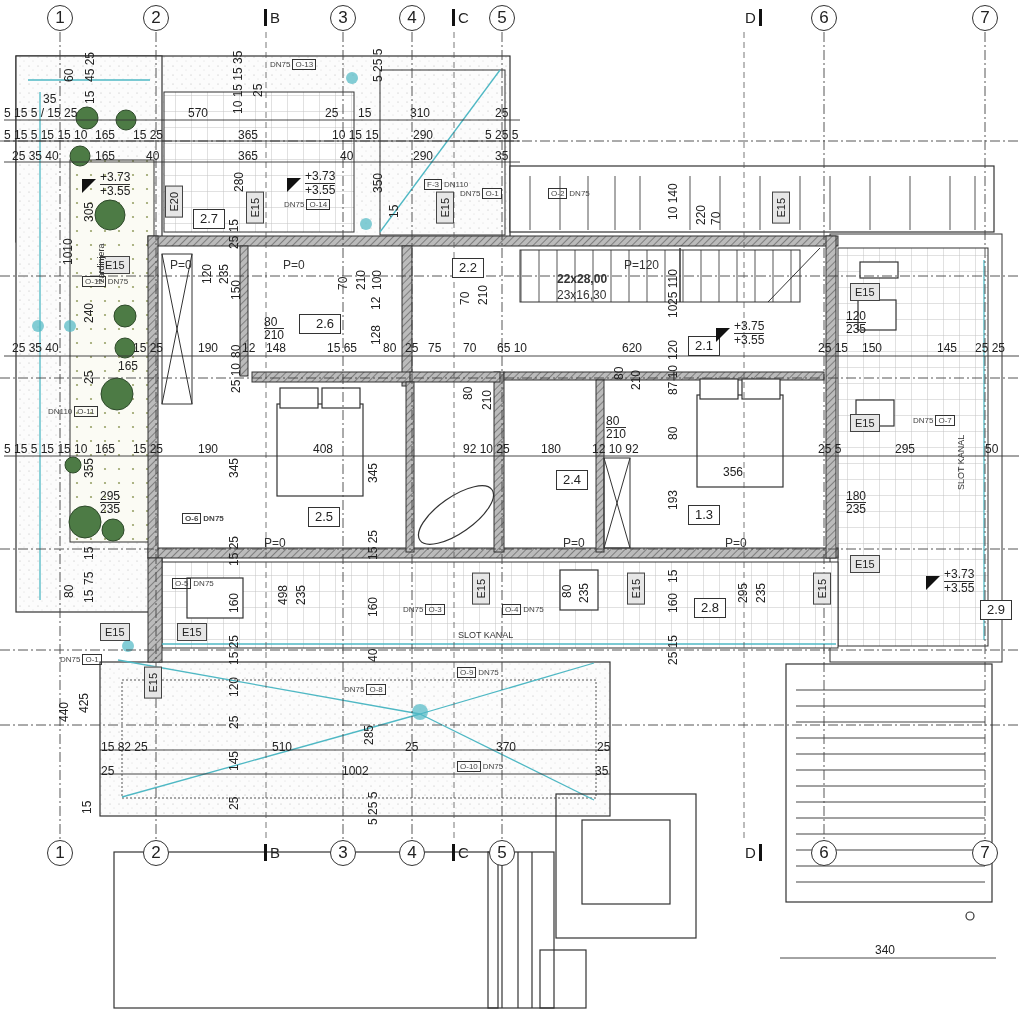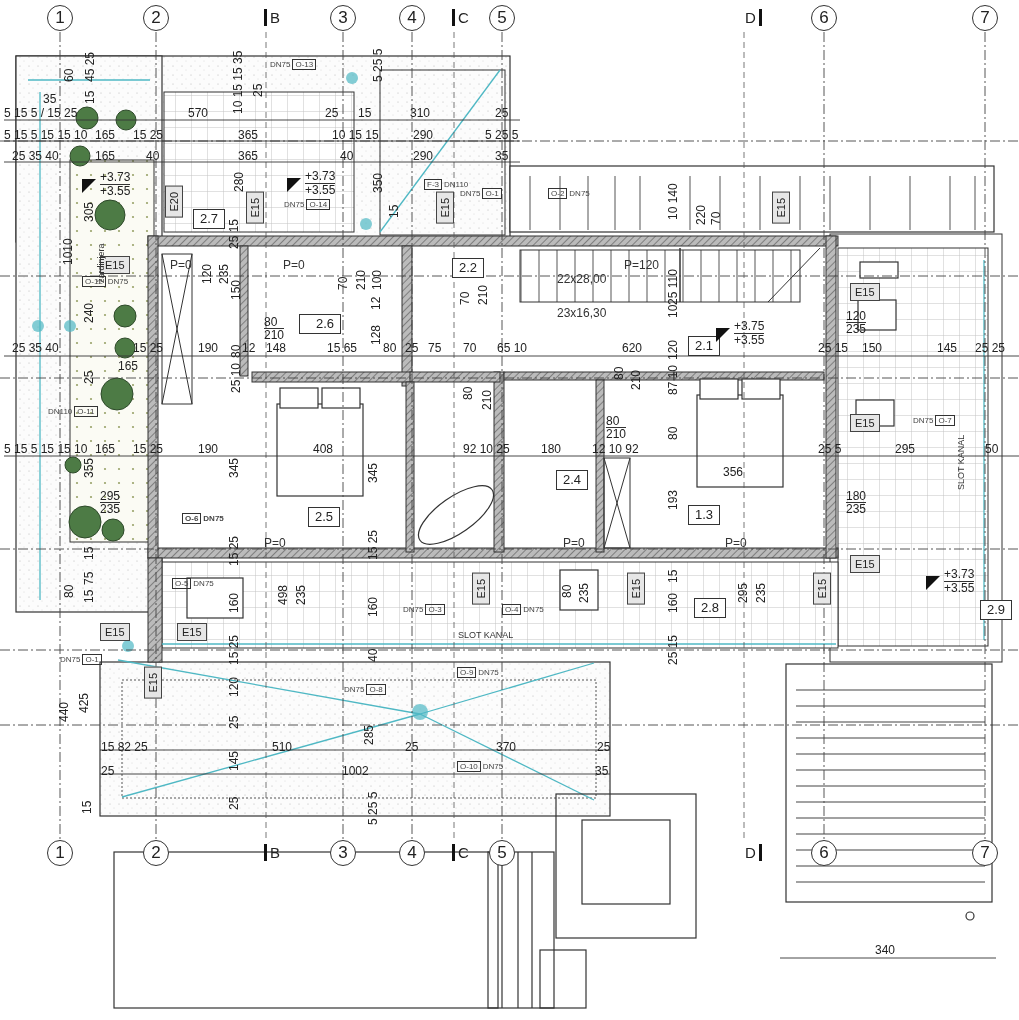--- a/index.html
+++ b/index.html
@@ -301,22 +301,22 @@
     <div class="drain" style="left: 455px; top: 762px;"><span class="box">O-10</span><span>DN75</span></div>
     <div class="note" style="left: 458px; top: 630px;">SLOT KANAL</div>
     <div class="note lbl v" style="left: 955px; top: 490px;">SLOT KANAL</div>
     <div class="note lbl v" style="left: 95px; top: 283px;">žardinjera</div>
     <div class="note" style="left: 170px; top: 258px; font-size: 12px;">P=0</div>
     <div class="note" style="left: 283px; top: 258px; font-size: 12px;">P=0</div>
     <div class="note" style="left: 624px; top: 258px; font-size: 12px;">P=120</div>
     <div class="note" style="left: 264px; top: 536px; font-size: 12px;">P=0</div>
     <div class="note" style="left: 563px; top: 536px; font-size: 12px;">P=0</div>
     <div class="note" style="left: 725px; top: 536px; font-size: 12px;">P=0</div>
-    <div class="note" style="left: 557px; top: 272px; font-size: 12px;">22x28,00</div>
-    <div class="note" style="left: 557px; top: 288px; font-size: 12px; margin-top: 18px;">23x16,30</div>
+    <div class="note" style="left: 557px; top: 272px; font-size: 12px; font-weight: bold;">22x28,00</div>
+    <div class="note" style="left: 557px; top: 288px; font-size: 12px;">23x16,30</div>
     <div class="lbl" style="left: 188px; top: 107px;">570</div>
     <div class="lbl" style="left: 325px; top: 107px;">25</div>
     <div class="lbl" style="left: 358px; top: 107px;">15</div>
     <div class="lbl" style="left: 410px; top: 107px;">310</div>
     <div class="lbl" style="left: 495px; top: 107px;">25</div>
     <div class="lbl" style="left: 4px; top: 107px;">5 15 5 / 15 25</div>
     <div class="lbl" style="left: 43px; top: 93px;">35</div>
     <div class="lbl" style="left: 4px; top: 129px;">5 15 5 15 15 10</div>
     <div class="lbl" style="left: 95px; top: 129px;">165</div>
     <div class="lbl" style="left: 133px; top: 129px;">15 25</div>

